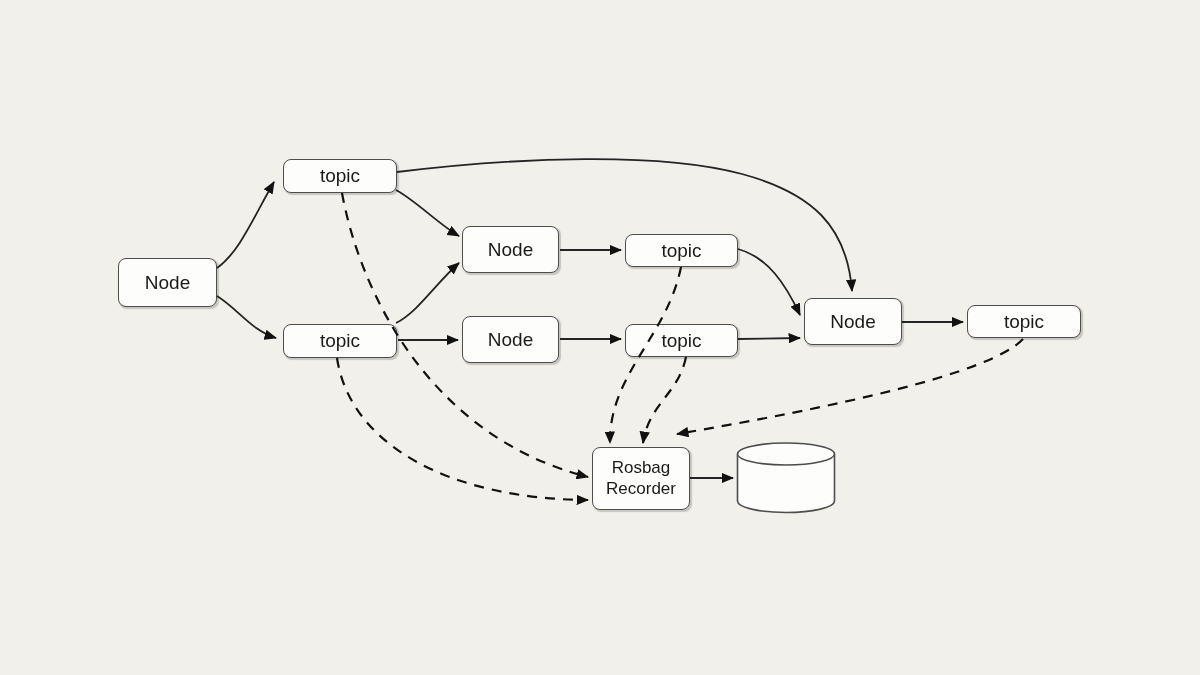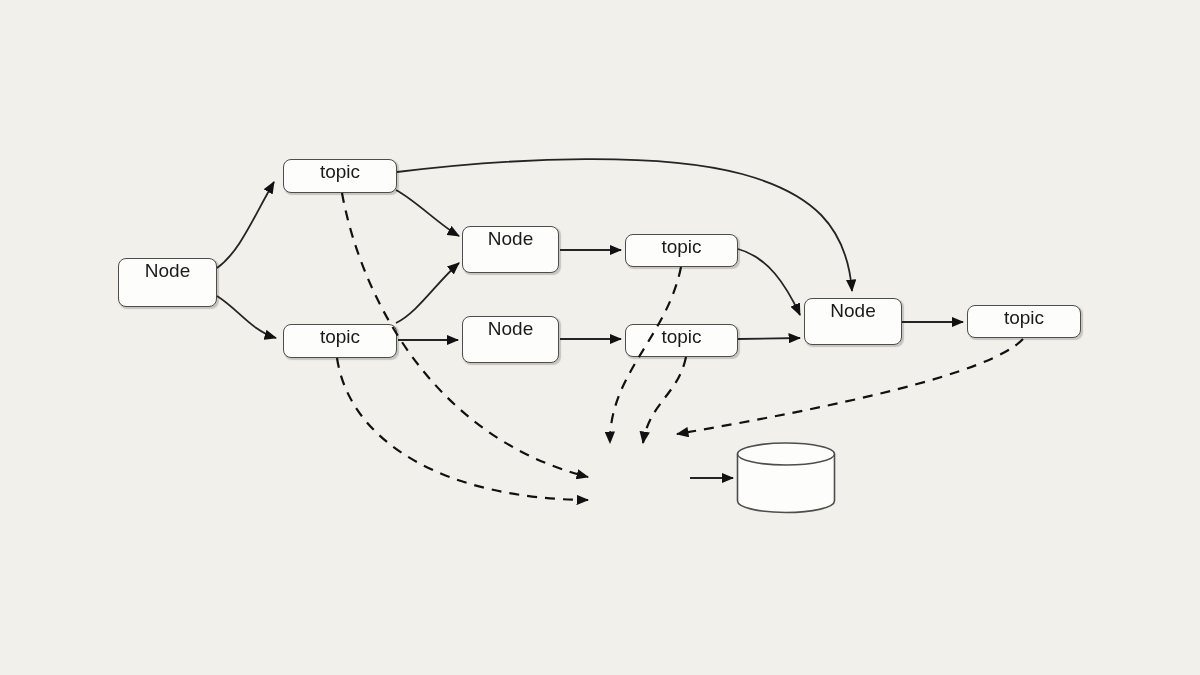--- a/index.html
+++ b/index.html
@@ -21,20 +21,21 @@
     position:relative;
     width:1200px;height:675px;
     background:var(--bg);
   }
   .shape{
     position:absolute;
     background:var(--fill);
     border:1.6px solid var(--stroke);
     border-radius:8px;
     display:flex;
+    align-items:center;
     justify-content:center;
     text-align:center;
     font-size:19px;
     line-height:1.22;
     box-shadow:1.5px 1.5px 1px rgba(120,118,110,0.35);
   }
   .shape.small-text{font-size:17px;}
   .cyl-label{
     position:absolute;
     display:flex;align-items:center;justify-content:center;
@@ -85,20 +86,23 @@
   </div>
 
   <div class="shape" style="left:804px;top:298px;width:98px;height:47px">
     <span>Node</span>
   </div>
 
   <div class="shape" style="left:967px;top:305px;width:114px;height:33px">
     <span>topic</span>
   </div>
 
+  <div class="shape small-text" style="left:592px;top:447px;width:98px;height:63px;padding:0 8px">
+    <span>Rosbag Recorder</span>
+  </div>
 
   <div class="cyl-label" style="left:737px;top:450px;width:98px;height:56px">.bag file</div>
 
   <svg class="edge-layer" viewBox="0 0 1200 675" xmlns="http://www.w3.org/2000/svg">
     <defs>
       <marker id="arrow" viewBox="0 0 12 10" refX="11" refY="5" markerWidth="12.5" markerHeight="10.5" markerUnits="userSpaceOnUse" orient="auto">
         <path d="M0,0 L12,5 L0,10 Z" fill="#111111"></path>
       </marker>
     </defs>
 

